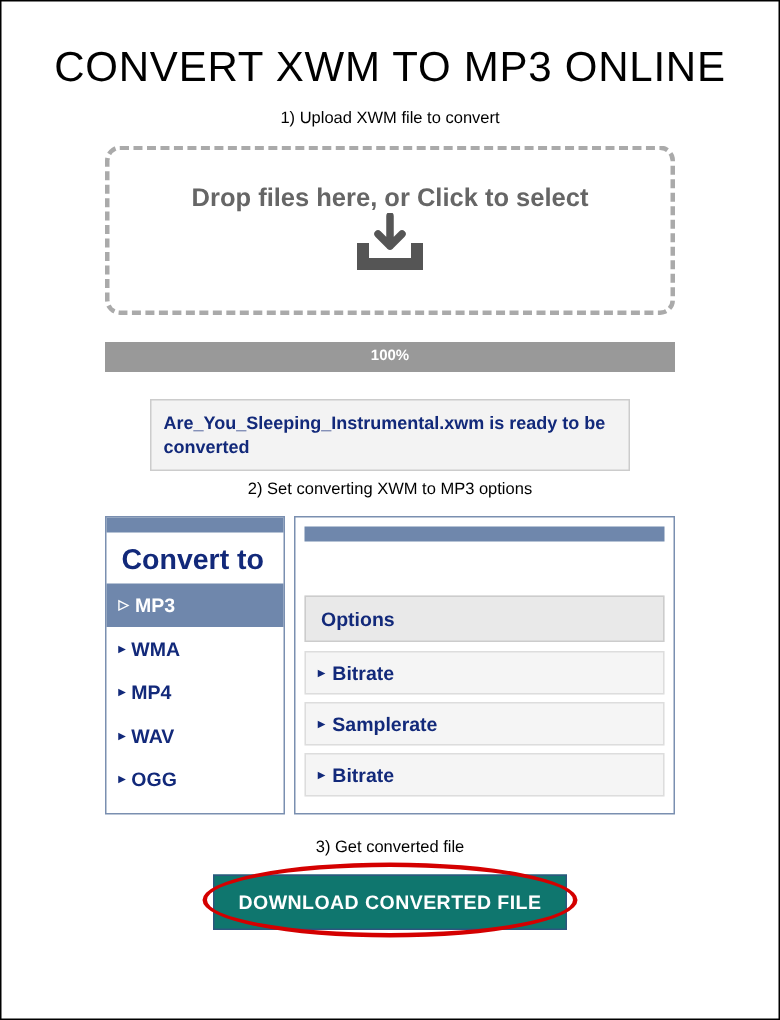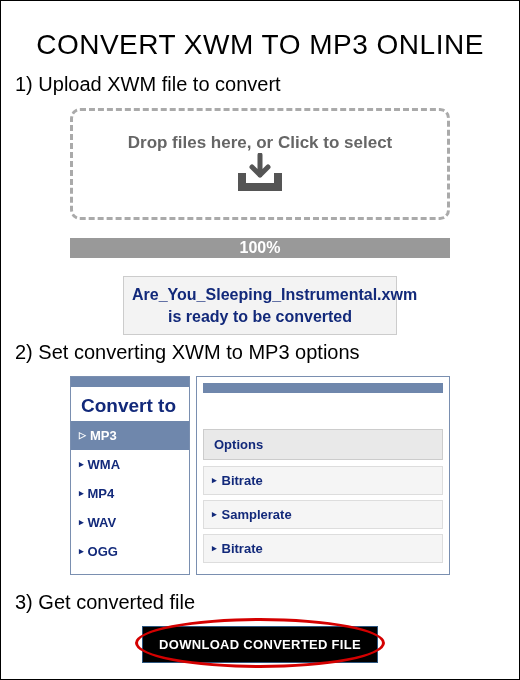--- a/index.html
+++ b/index.html
@@ -13,22 +13,22 @@
     position: relative;
   }
   h1 {
     font-size: 28px;
     font-weight: 400;
     text-align: center;
     margin: 20px 0 12px 0;
     letter-spacing: 0.5px;
   }
   .step-label {
-    text-align: left;
-    font-size: 20px;
+    text-align: center;
+    font-size: 11px;
     margin: 6px 0 12px 0;
   }
   .dropzone {
     width: 380px;
     margin: 0 auto;
     border: 3px dashed #aaa;
     border-radius: 10px;
     text-align: center;
     padding: 22px 10px 16px 10px;
     cursor: pointer;
@@ -38,34 +38,34 @@
     font-weight: bold;
     font-size: 17px;
   }
   .upload-icon { display: inline-block; }
   .progress {
     width: 380px;
     height: 20px;
     background: #999;
     margin: 18px auto 0 auto;
     color: #fff;
-    font-size: 16px;
+    font-size: 10px;
     text-align: center;
     line-height: 20px;
     font-weight: bold;
   }
   .file-status {
-    width: 274px;
+    width: 320px;
     margin: 18px auto 0 auto;
     border: 1px solid #ccc;
     background: #f3f3f3;
     color: #12297a;
-    font-size: 16px;
-    font-weight: bold;
-    text-align: center;
+    font-size: 12px;
+    font-weight: bold;
+    text-align: left;
     padding: 7px 8px;
     line-height: 1.35;
   }
   .options-wrap {
     width: 380px;
     margin: 10px auto 0 auto;
     display: flex;
     gap: 6px;
   }
   .panel {
@@ -140,21 +140,21 @@
     transform: translateX(-50%);
     top: -8px;
     width: 250px;
     height: 50px;
     border: 3px solid #d40000;
     border-radius: 50%;
     pointer-events: none;
   }
   .download-btn {
     display: inline-block;
-    background: #000000;
+    background: #0f766e;
     color: #fff;
     font-size: 13px;
     font-weight: bold;
     padding: 10px 16px;
     border: 1px solid #2c567f;
     cursor: pointer;
     letter-spacing: 0.3px;
   }
 </style>
 </head>

